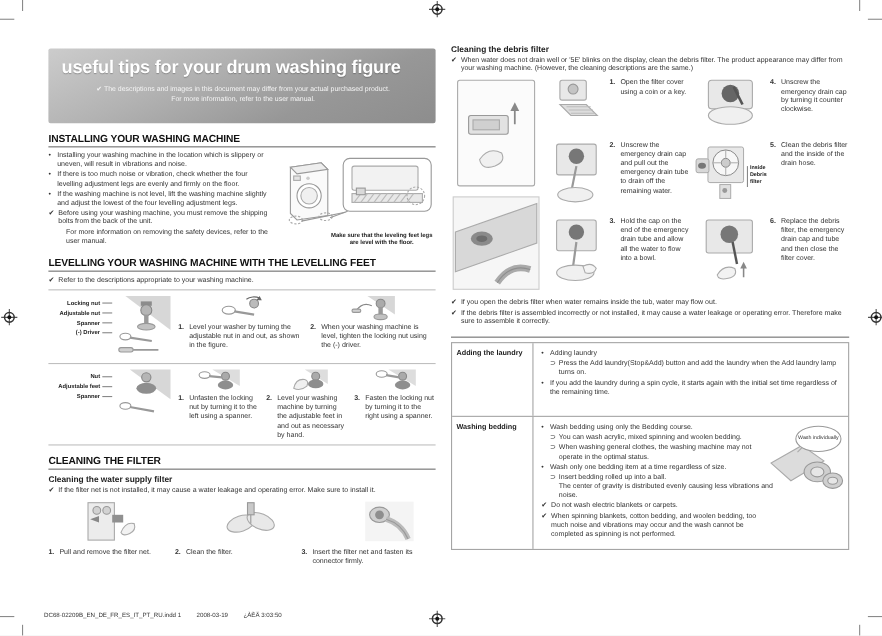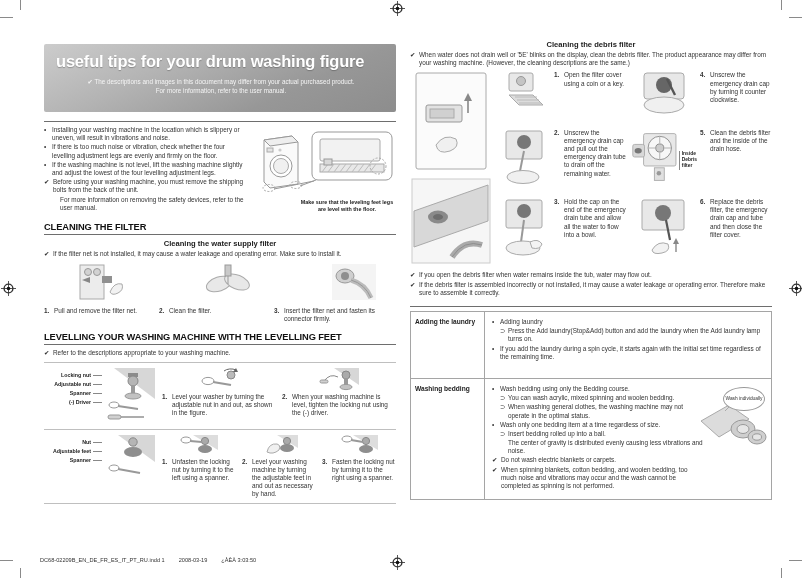--- a/index.html
+++ b/index.html
@@ -15,21 +15,21 @@
   .banner{height:68px;background:linear-gradient(155deg,#cccccc 0%,#b3b3b3 35%,#979797 70%,#8d8d8d 100%);
           border-radius:2px;padding:8px 10px 0 12px;box-sizing:border-box;}
   .banner h1{margin:0;font-size:16.5px;font-weight:bold;color:#fff;letter-spacing:-0.2px;
              text-shadow:0 1px 1px rgba(0,0,0,.25);}
   .banner .bnote{margin:7px auto 0;max-width:270px;text-align:center;font-size:6.3px;
                  line-height:1.35;color:#f4f4f4;}
   
   .sec{margin-top:9px;}
   .sec-title{font-size:9.3px;font-weight:bold;color:#111;letter-spacing:-0.1px;}
   .sec-rule{border-bottom:1px solid #6e6e6e;margin-top:2px;margin-bottom:4px;}
-  .sub-title{font-size:7.6px;font-weight:bold;margin:4px 0 2px;text-align:center;}
+  .sub-title{font-size:7.6px;font-weight:bold;margin:4px 0 2px;}
   
   .txt,.itm{font-size:6.4px;line-height:1.28;color:#333;}
   .itm{display:flex;margin-bottom:1px;}
   .itm .mk{flex:none;width:8px;}
   .itm.t-s{padding-left:8px;}
   .itm.t-s .mk{width:8px;}
   .itm.t-p{padding-left:16px;}
   .itm.t-p .mk{width:0;}
   .itm.t-c .mk{width:9px;}
   
@@ -129,20 +129,21 @@
   </div>
 
   <div class="col-left">
 
     <div class="banner">
       <h1>useful tips for your drum washing figure</h1>
       <div class="bnote">✔ The descriptions and images in this document may differ from your actual purchased product. For more information, refer to the user manual.</div>
     </div>
 
     <div class="sec">
+      <div class="sec-title">INSTALLING YOUR WASHING MACHINE</div>
       <div class="sec-rule"></div>
       <div class="install-flex">
         <div class="install-text">
 
             <div class="itm t-b">
               <span class="mk">•</span>
               <span>Installing your washing machine in the location which is slippery or uneven, will result in vibrations and noise.</span>
             </div>
 
             <div class="itm t-b">
@@ -191,67 +192,20 @@
               <line x1="116" y1="46" x2="122" y2="38" stroke="#bbb"></line>
             <circle cx="124" cy="40" r="8" fill="none" stroke="#aaa" stroke-dasharray="2 1.5"></circle>
             <rect x="70" y="33" width="8" height="6" fill="#d9d9d9" stroke="#999"></rect>
           </svg>
           <div class="fig-cap">Make sure that the leveling feet legs are level with the floor.</div>
         </div>
       </div>
     </div>
 
     <div class="sec">
-      <div class="sec-title">CLEANING THE FILTER</div>
-      <div class="sec-rule"></div>
-      <div class="sub-title">Cleaning the water supply filter</div>
-      <div class="itm t-c">
-        <span class="mk">✔</span>
-        <span>If the filter net is not installed, it may cause a water leakage and operating error. Make sure to install it.</span>
-      </div>
-      <div class="wf-figs">
-        <svg width="48" height="40" viewBox="0 0 48 40">
-          <rect x="2" y="3" width="24" height="34" fill="#ececec" stroke="#aaa"></rect>
-          <circle cx="10" cy="10" r="3.5" fill="#d2d2d2" stroke="#999"></circle>
-            <circle cx="19" cy="10" r="3.5" fill="#d2d2d2" stroke="#999"></circle>
-          <rect x="24" y="14" width="10" height="7" fill="#909090"></rect>
-          <polygon points="4,18 12,15 12,21" fill="#888"></polygon>
-          <path d="M32 30 q4 -10 12 -8 q2 6 -4 9 q-6 3 -8 -1 z" fill="#f2f2f2" stroke="#aaa"></path>
-        </svg>
-        <svg width="48" height="40" viewBox="0 0 48 40">
-          <ellipse cx="15" cy="22" rx="13" ry="7" transform="rotate(-18 15 22)" fill="#e8e8e8" stroke="#aaa"></ellipse>
-          <ellipse cx="33" cy="20" rx="13" ry="7" transform="rotate(22 33 20)" fill="#e8e8e8" stroke="#aaa"></ellipse>
-          <rect x="21" y="3" width="6" height="11" fill="#c9c9c9" stroke="#999"></rect>
-          <line x1="24" y1="14" x2="24" y2="22" stroke="#999"></line>
-        </svg>
-        <svg width="48" height="40" viewBox="0 0 48 40">
-          <rect x="2" y="2" width="44" height="36" fill="#f4f4f4"></rect>
-          <ellipse cx="15" cy="14" rx="9" ry="7" fill="#cfcfcf" stroke="#999"></ellipse>
-          <circle cx="15" cy="14" r="4" fill="#8e8e8e"></circle>
-          <path d="M21 18 q14 4 20 18" fill="none" stroke="#bbb" stroke-width="5"></path>
-          <path d="M21 18 q14 4 20 18" fill="none" stroke="#999" stroke-width="1"></path>
-        </svg>
-      </div>
-      <div class="wf-steps">
-        <div class="step-line">
-            <span class="n">1.</span>
-            <span>Pull and remove the filter net.</span>
-          </div>
-        <div class="step-line">
-            <span class="n">2.</span>
-            <span>Clean the filter.</span>
-          </div>
-        <div class="step-line">
-            <span class="n">3.</span>
-            <span>Insert the filter net and fasten its connector firmly.</span>
-          </div>
-      </div>
-    </div>
-
-    <div class="sec">
       <div class="sec-title">LEVELLING YOUR WASHING MACHINE WITH THE LEVELLING FEET</div>
       <div class="sec-rule"></div>
       <div class="itm t-c">
         <span class="mk">✔</span>
         <span>Refer to the descriptions appropriate to your washing machine.</span>
       </div>
       <div class="lev-sep"></div>
 
       <div class="lev-row">
         <div class="lev-diagram">
@@ -355,20 +309,67 @@
             <ellipse cx="8" cy="5" rx="5" ry="3" fill="none" stroke="#999"></ellipse>
             <line x1="12" y1="6" x2="24" y2="8" stroke="#999" stroke-width="2"></line>
           </svg>
           <div class="step-line">
               <span class="n">3.</span>
               <span>Fasten the locking nut by turning it to the right using a spanner.</span>
             </div>
         </div>
       </div>
       <div class="lev-sep"></div>
+    </div>
+
+    <div class="sec">
+      <div class="sec-title">CLEANING THE FILTER</div>
+      <div class="sec-rule"></div>
+      <div class="sub-title">Cleaning the water supply filter</div>
+      <div class="itm t-c">
+        <span class="mk">✔</span>
+        <span>If the filter net is not installed, it may cause a water leakage and operating error. Make sure to install it.</span>
+      </div>
+      <div class="wf-figs">
+        <svg width="48" height="40" viewBox="0 0 48 40">
+          <rect x="2" y="3" width="24" height="34" fill="#ececec" stroke="#aaa"></rect>
+          <circle cx="10" cy="10" r="3.5" fill="#d2d2d2" stroke="#999"></circle>
+            <circle cx="19" cy="10" r="3.5" fill="#d2d2d2" stroke="#999"></circle>
+          <rect x="24" y="14" width="10" height="7" fill="#909090"></rect>
+          <polygon points="4,18 12,15 12,21" fill="#888"></polygon>
+          <path d="M32 30 q4 -10 12 -8 q2 6 -4 9 q-6 3 -8 -1 z" fill="#f2f2f2" stroke="#aaa"></path>
+        </svg>
+        <svg width="48" height="40" viewBox="0 0 48 40">
+          <ellipse cx="15" cy="22" rx="13" ry="7" transform="rotate(-18 15 22)" fill="#e8e8e8" stroke="#aaa"></ellipse>
+          <ellipse cx="33" cy="20" rx="13" ry="7" transform="rotate(22 33 20)" fill="#e8e8e8" stroke="#aaa"></ellipse>
+          <rect x="21" y="3" width="6" height="11" fill="#c9c9c9" stroke="#999"></rect>
+          <line x1="24" y1="14" x2="24" y2="22" stroke="#999"></line>
+        </svg>
+        <svg width="48" height="40" viewBox="0 0 48 40">
+          <rect x="2" y="2" width="44" height="36" fill="#f4f4f4"></rect>
+          <ellipse cx="15" cy="14" rx="9" ry="7" fill="#cfcfcf" stroke="#999"></ellipse>
+          <circle cx="15" cy="14" r="4" fill="#8e8e8e"></circle>
+          <path d="M21 18 q14 4 20 18" fill="none" stroke="#bbb" stroke-width="5"></path>
+          <path d="M21 18 q14 4 20 18" fill="none" stroke="#999" stroke-width="1"></path>
+        </svg>
+      </div>
+      <div class="wf-steps">
+        <div class="step-line">
+            <span class="n">1.</span>
+            <span>Pull and remove the filter net.</span>
+          </div>
+        <div class="step-line">
+            <span class="n">2.</span>
+            <span>Clean the filter.</span>
+          </div>
+        <div class="step-line">
+            <span class="n">3.</span>
+            <span>Insert the filter net and fasten its connector firmly.</span>
+          </div>
+      </div>
     </div>
   </div>
 
   <div class="col-right">
 
     <div class="sub-title" style="margin-top:0;">Cleaning the debris filter</div>
     <div class="itm t-c">
       <span class="mk">✔</span>
       <span>When water does not drain well or '5E' blinks on the display, clean the debris filter. The product appearance may differ from your washing machine. (However, the cleaning descriptions are the same.)</span>
     </div>

